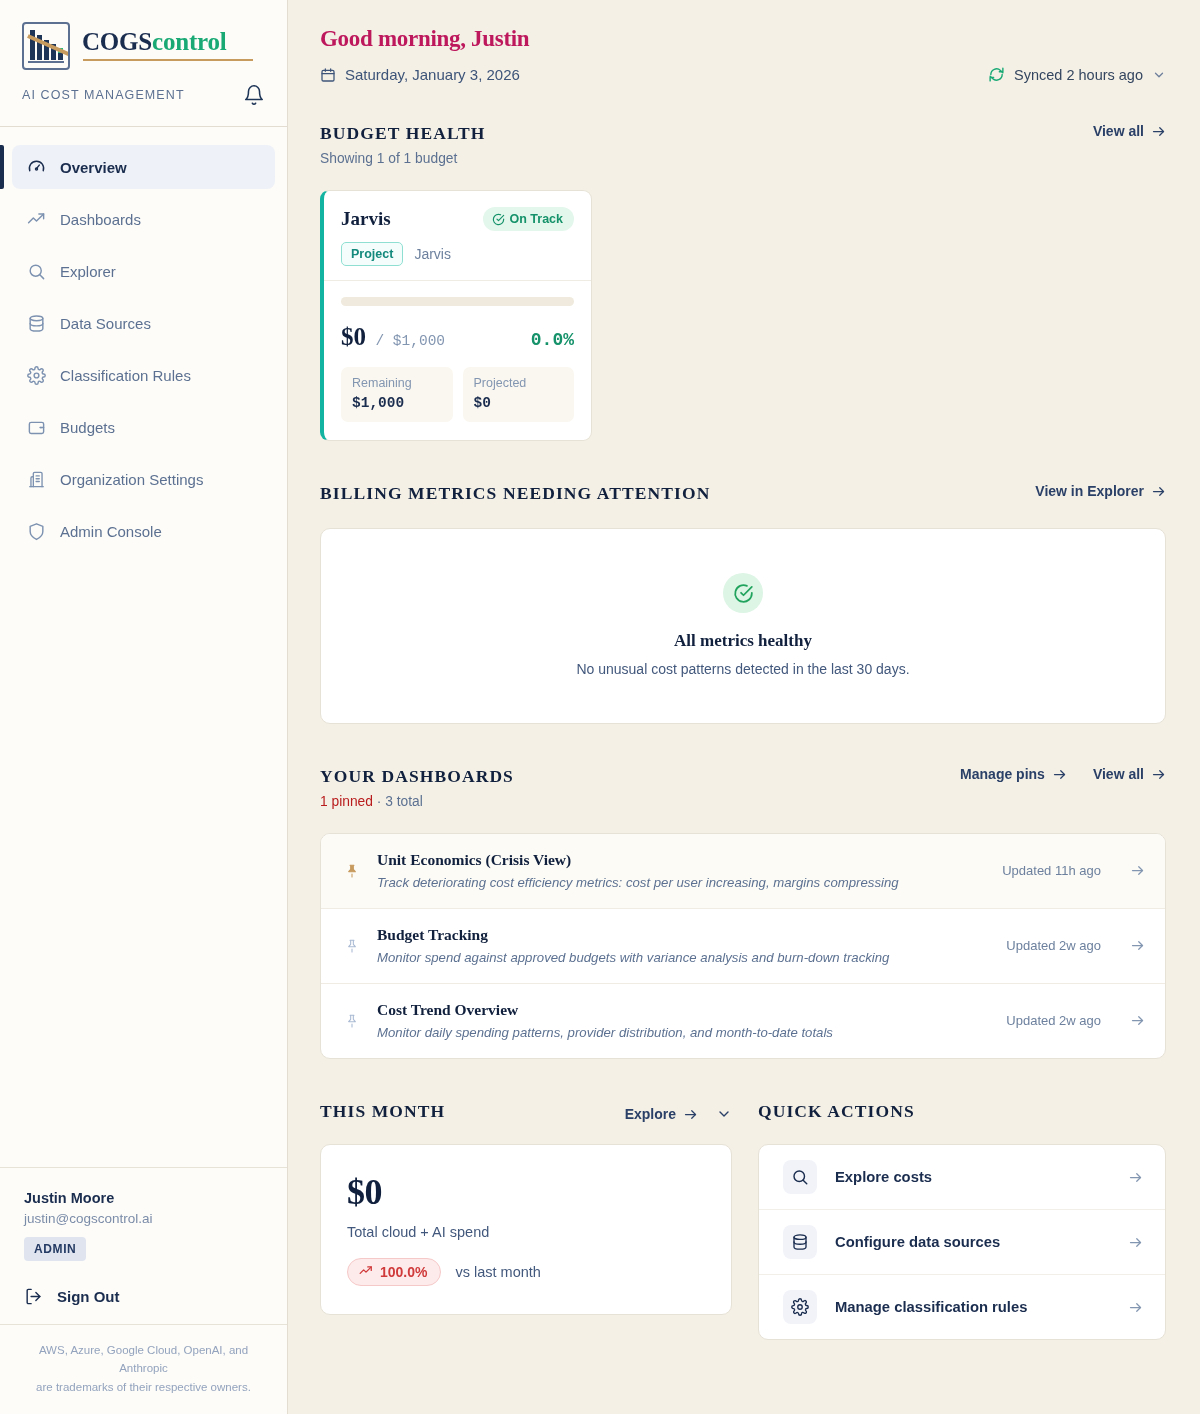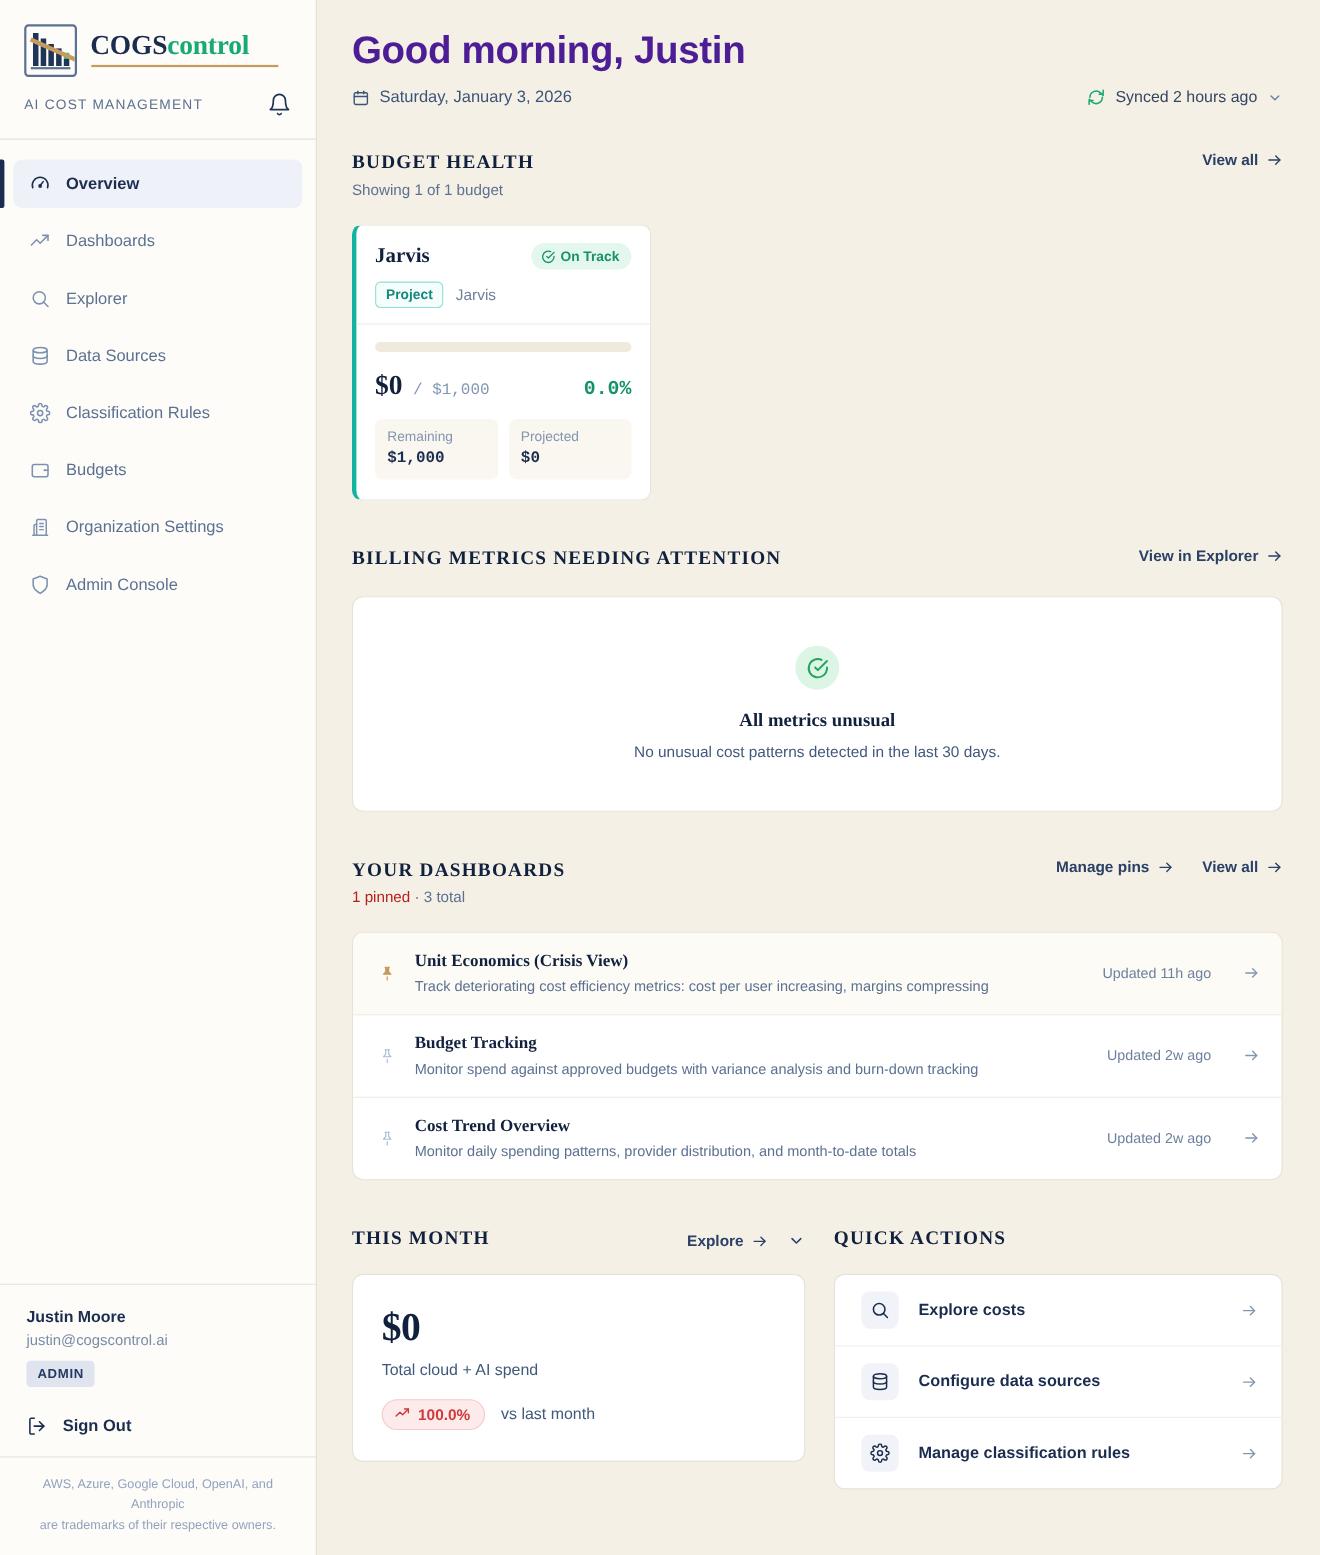--- a/index.html
+++ b/index.html
@@ -91,22 +91,22 @@
   }
   .legal {
     border-top: 1px solid #e8e3d7;
     padding: 16px 20px 18px 20px;
     text-align: center; font-size: 11.5px; line-height: 1.6; color: #93a3bd;
   }
 
   
   .main { flex: 1; padding: 26px 34px 30px 32px; overflow: hidden; }
   .page-title {
-    font-family: Liberation Sans, sans-serif;
-    font-size: 35px; font-weight: 700; color: #4c1d95; letter-spacing: -0.3px;
+    font-family: Liberation Serif, serif;
+    font-size: 23px; font-weight: 700; color: #be185d; letter-spacing: -0.3px;
   }
   .subhead-row { display: flex; align-items: center; justify-content: space-between; margin-top: 14px; }
   .date-line { display: flex; align-items: center; gap: 9px; font-size: 15px; color: #3d5478; }
   .sync-line { display: flex; align-items: center; gap: 9px; font-size: 14.5px; color: #34465f; cursor: pointer; }
   .sync-line .chev { color: #6d7f9c; }
 
   .section-head { display: flex; align-items: flex-start; justify-content: space-between; }
   .section-title {
     font-family: "Liberation Serif", serif;
     font-size: 17.5px; font-weight: 700; letter-spacing: 1.1px; color: #10203d;
@@ -172,21 +172,21 @@
   .dash-row {
     display: flex; align-items: center; gap: 16px;
     padding: 17px 20px 18px 22px; cursor: pointer;
     border-bottom: 1px solid #f0ece3;
   }
   .dash-row:last-child { border-bottom: none; }
   .dash-row.pinned { background: #fdfbf6; }
   .pin-ico { width: 18px; flex: 0 0 18px; display: flex; align-items: center; justify-content: center; }
   .dash-main { flex: 1; min-width: 0; }
   .dash-name { font-family: "Liberation Serif", serif; font-size: 15.5px; font-weight: 700; color: #10203d; }
-  .dash-desc { font-size: 13.2px; color: #5c7191; margin-top: 6px; }
+  .dash-desc { font-size: 13.2px; color: #5c7191; margin-top: 6px; font-style: italic; }
   .dash-right { display: flex; align-items: center; gap: 29px; }
   .dash-updated { font-size: 13px; color: #6d819e; white-space: nowrap; }
   .arrow-sm { color: #8396b1; }
 
   .bottom-grid { display: flex; gap: 26px; margin-top: 42px; }
   .col-month { width: 412px; flex: 0 0 412px; }
   .col-actions { flex: 1; }
   .month-head { display: flex; align-items: flex-end; justify-content: space-between; }
   .explore-ctl { display: flex; align-items: center; gap: 18px; }
   .spend-card {
@@ -482,21 +482,21 @@
           </span>
         </div>
       </div>
       <div class="empty-card">
         <div class="check-circle">
           <svg width="21" height="21" viewBox="0 0 24 24" fill="none" stroke="#21a35e" stroke-width="2" stroke-linecap="round" stroke-linejoin="round">
               <path d="M21.5 11.2V12a9.5 9.5 0 1 1-5.6-8.7"></path>
               <polyline points="21.5 4.5 12 14 9.2 11.2"></polyline>
             </svg>
         </div>
-        <div class="empty-title">All metrics unusual</div>
+        <div class="empty-title">All metrics healthy</div>
         <div class="empty-sub">No unusual cost patterns detected in the last 30 days.</div>
       </div>
     </section>
 
     <section class="sec-dash">
       <div class="section-head">
         <div>
           <div class="section-title">YOUR DASHBOARDS</div>
           <div class="section-sub">
             <span style="color:#b91c1c;">1 pinned</span>

